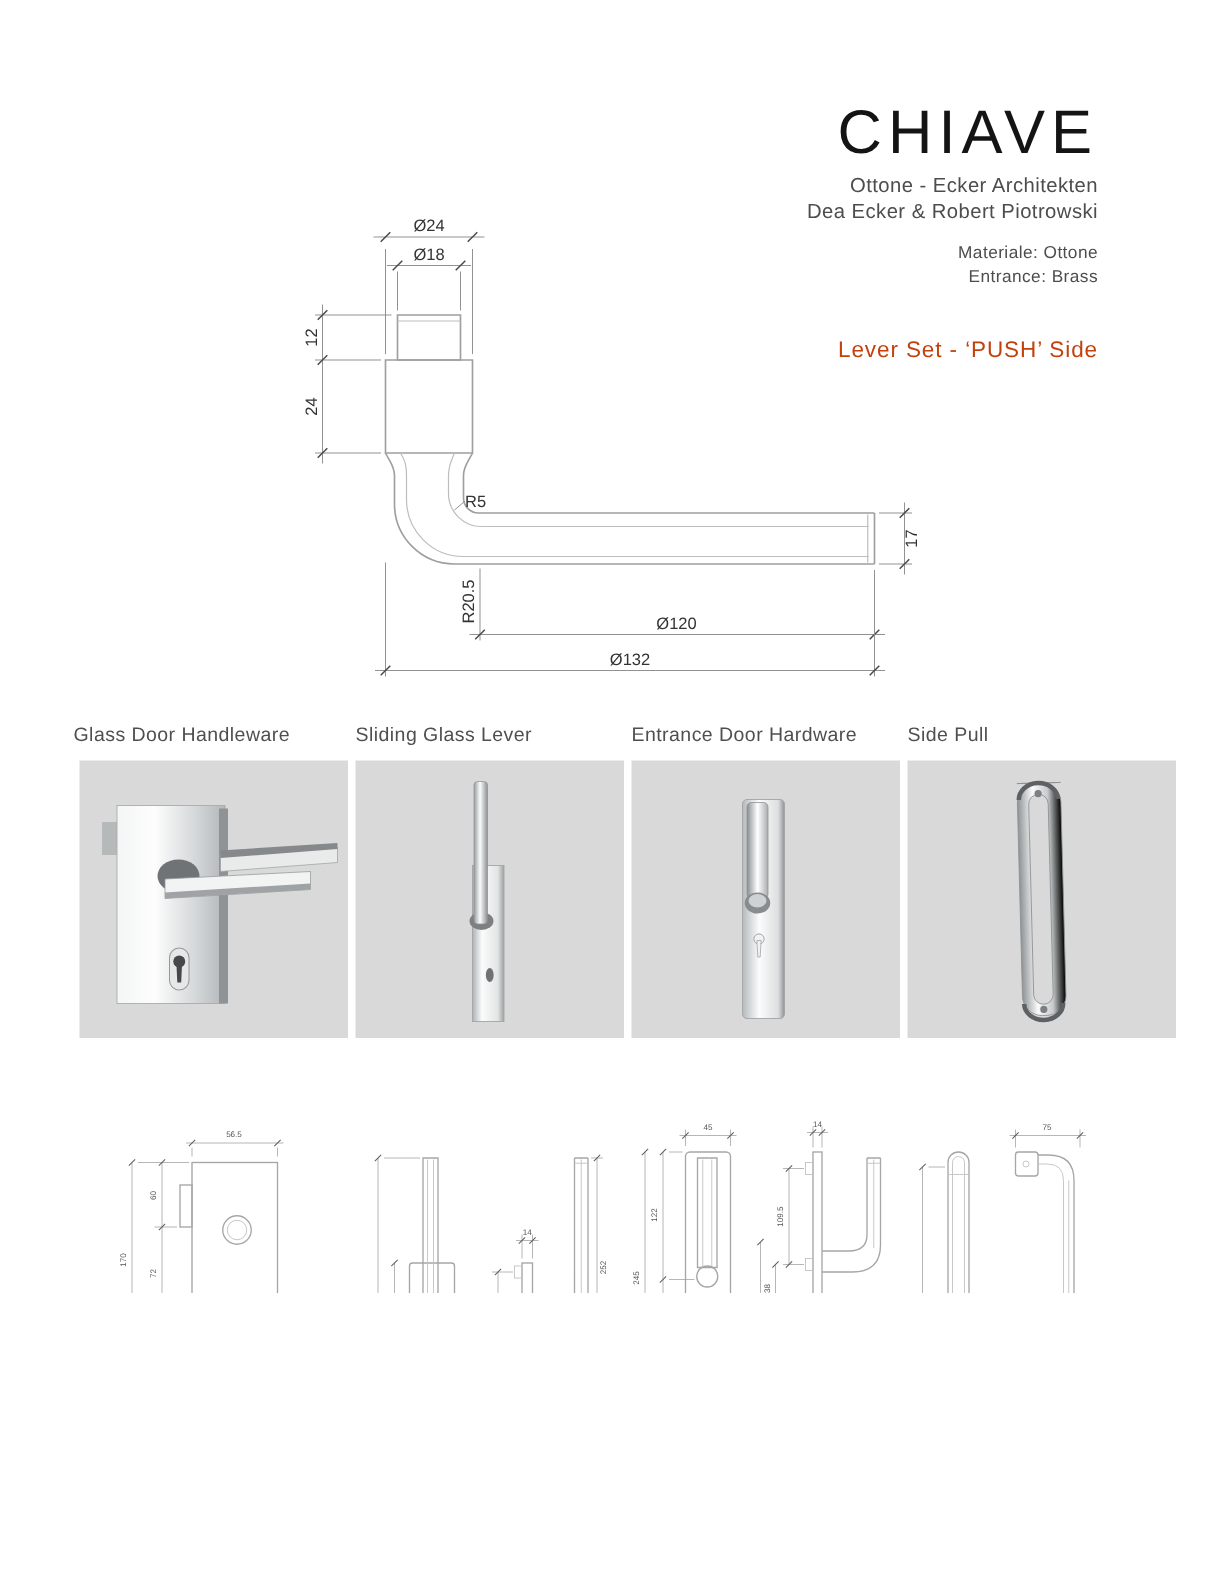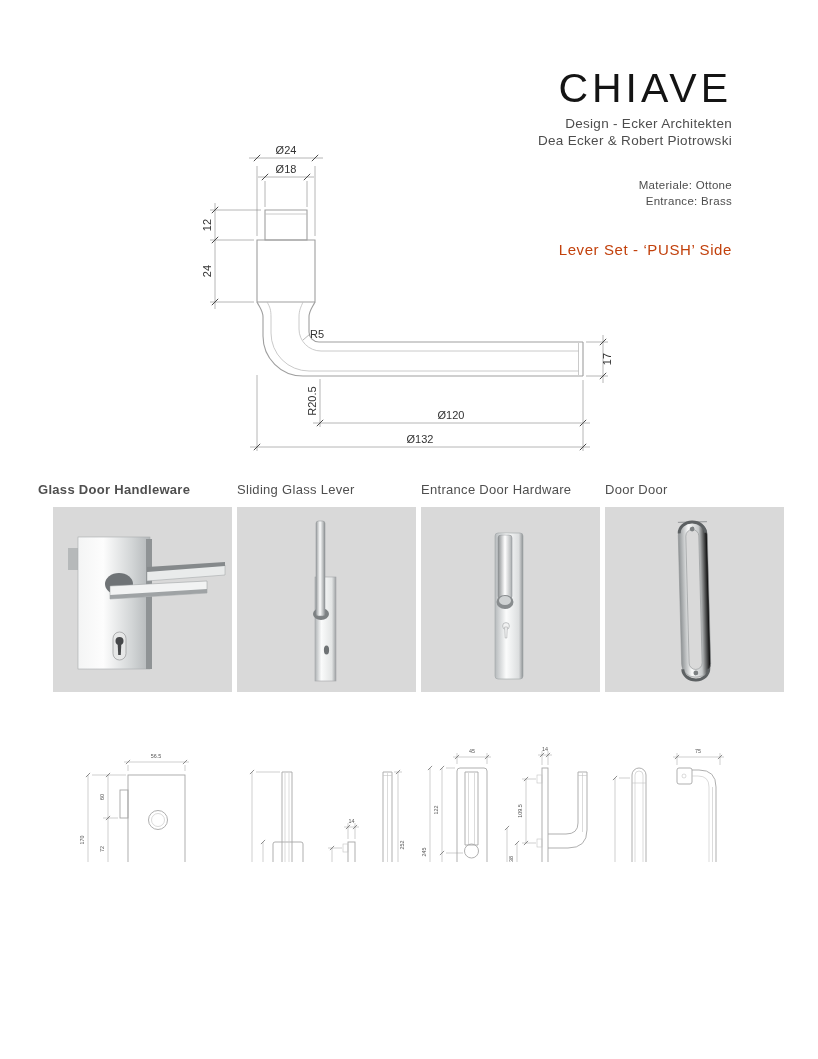--- a/index.html
+++ b/index.html
@@ -4,21 +4,21 @@
 <style>
   html,body{margin:0;padding:0;background:#ffffff;}
   .page{position:relative;width:818px;height:862px;background:#ffffff;overflow:hidden;
         font-family:"Liberation Sans",sans-serif;color:#222;}
   .abs{position:absolute;}
 
   
   .titleblock{position:absolute;top:68px;right:86px;text-align:right;}
   .title{font-size:41px;letter-spacing:4px;font-weight:400;color:#141414;line-height:1;}
   .designer{margin-top:7px;font-size:13.5px;line-height:1.24;color:#4d4d4d;letter-spacing:0.3px;}
-  .materials{margin-top:29px;font-size:11.5px;line-height:1.35;color:#4d4d4d;letter-spacing:0.3px;}
+  .materials{margin-top:13px;font-size:11.5px;line-height:1.35;color:#4d4d4d;letter-spacing:0.3px;}
   .variant{margin-top:31px;font-size:15px;color:#c2410c;letter-spacing:0.6px;}
 
   
   .cat-label{position:absolute;top:482px;font-size:13px;color:#4f4f4f;letter-spacing:0.3px;}
   .pbox{position:absolute;top:507px;width:179px;height:185px;background:#d9d9d9;}
 
   
   .obj{stroke:#9f9f9f;fill:none;stroke-width:1.1;}
   .objl{stroke:#bdbdbd;fill:none;stroke-width:0.8;}
   .dim{stroke:#8f8f8f;fill:none;stroke-width:0.65;}
@@ -39,21 +39,21 @@
   <svg width="0" height="0" class="abs" aria-hidden="true">
     <defs>
       <path id="tk" d="M-3.2,3.2 L3.2,-3.2"></path>
       <path id="tks" d="M-2.1,2.1 L2.1,-2.1"></path>
     </defs>
   </svg>
 
   <div class="titleblock">
     <div class="title">CHIAVE</div>
     <div class="designer">
-      <div>Design - Ecker Architekten</div>
+      <div>Ottone - Ecker Architekten</div>
       <div>Dea Ecker &amp; Robert Piotrowski</div>
     </div>
     <div class="materials">
       <div>Materiale: Ottone</div>
       <div>Entrance: Brass</div>
     </div>
     <div class="variant">Lever Set - ‘PUSH’ Side</div>
   </div>
 
   <svg class="abs" style="left:170px;top:135px;" width="470" height="330" viewBox="0 0 470 330">
@@ -113,24 +113,24 @@
     <text class="dt" x="250" y="308" text-anchor="middle">Ø132</text>
 
     <line class="dim" x1="416" y1="207" x2="438" y2="207"></line>
     <line class="dim" x1="416" y1="241" x2="438" y2="241"></line>
     <line class="dim" x1="433" y1="200" x2="433" y2="248"></line>
     <use href="#tk" x="433" y="207" class="tick"></use>
       <use href="#tk" x="433" y="241" class="tick"></use>
     <text class="dt" x="441" y="224" text-anchor="middle" transform="rotate(-90 441 224)">17</text>
   </svg>
 
-  <div class="cat-label" style="left:38px;font-weight:bold;">Glass Door Handleware</div>
+  <div class="cat-label" style="left:49px;">Glass Door Handleware</div>
   <div class="cat-label" style="left:237px;">Sliding Glass Lever</div>
   <div class="cat-label" style="left:421px;">Entrance Door Hardware</div>
-  <div class="cat-label" style="left:605px;">Door Door</div>
+  <div class="cat-label" style="left:605px;">Side Pull</div>
 
   <div class="pbox" style="left:53px;">
     <svg width="179" height="185" viewBox="0 0 179 185">
       <defs>
         <linearGradient id="g1p" x1="0" y1="0" x2="1" y2="0">
           <stop offset="0" stop-color="#f4f5f5"></stop>
             <stop offset="0.35" stop-color="#fdfdfd"></stop>
           <stop offset="0.75" stop-color="#d2d5d6"></stop>
             <stop offset="1" stop-color="#b3b7b9"></stop>
         </linearGradient>

